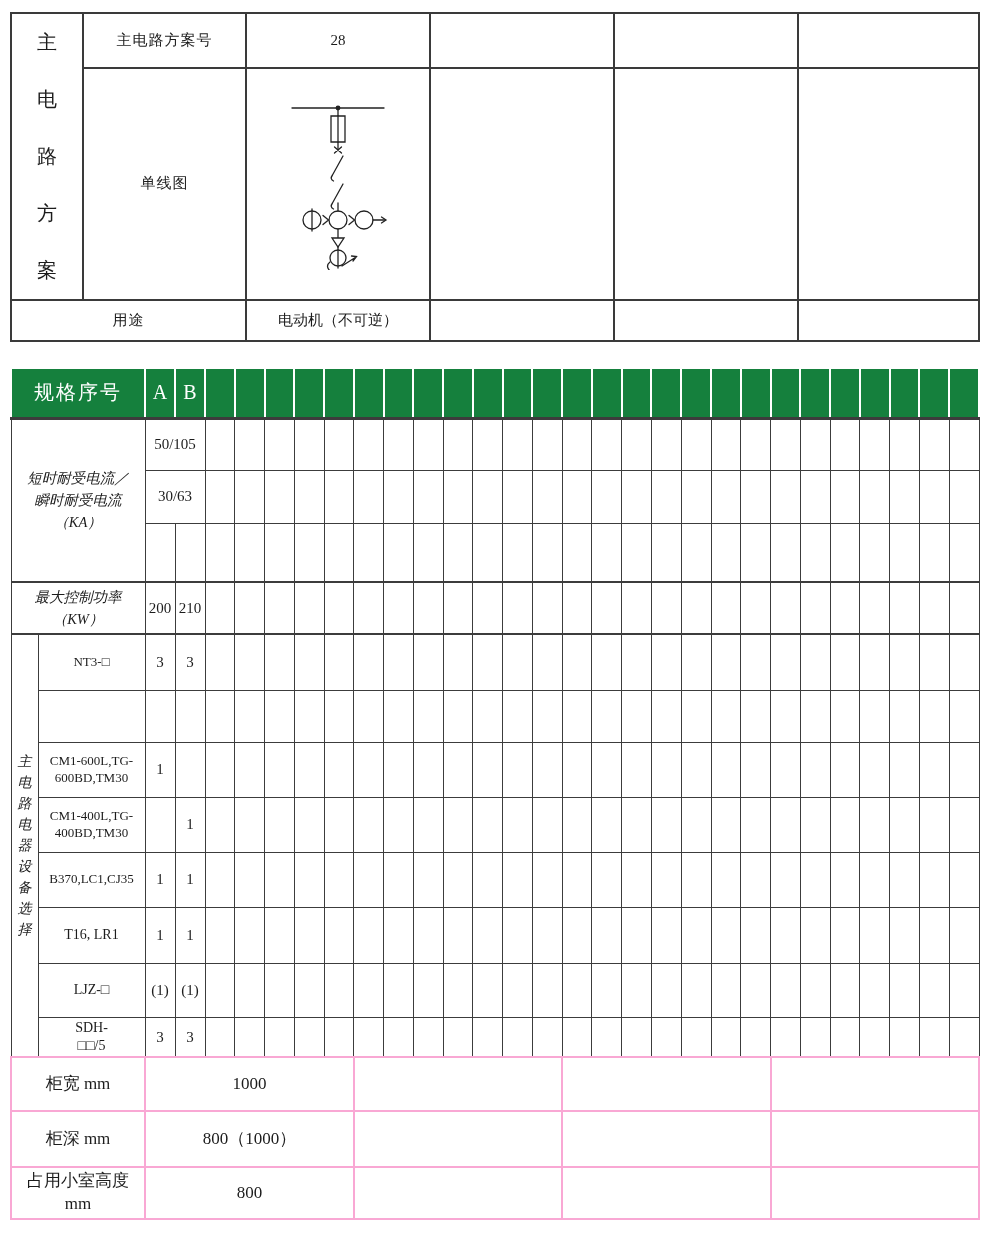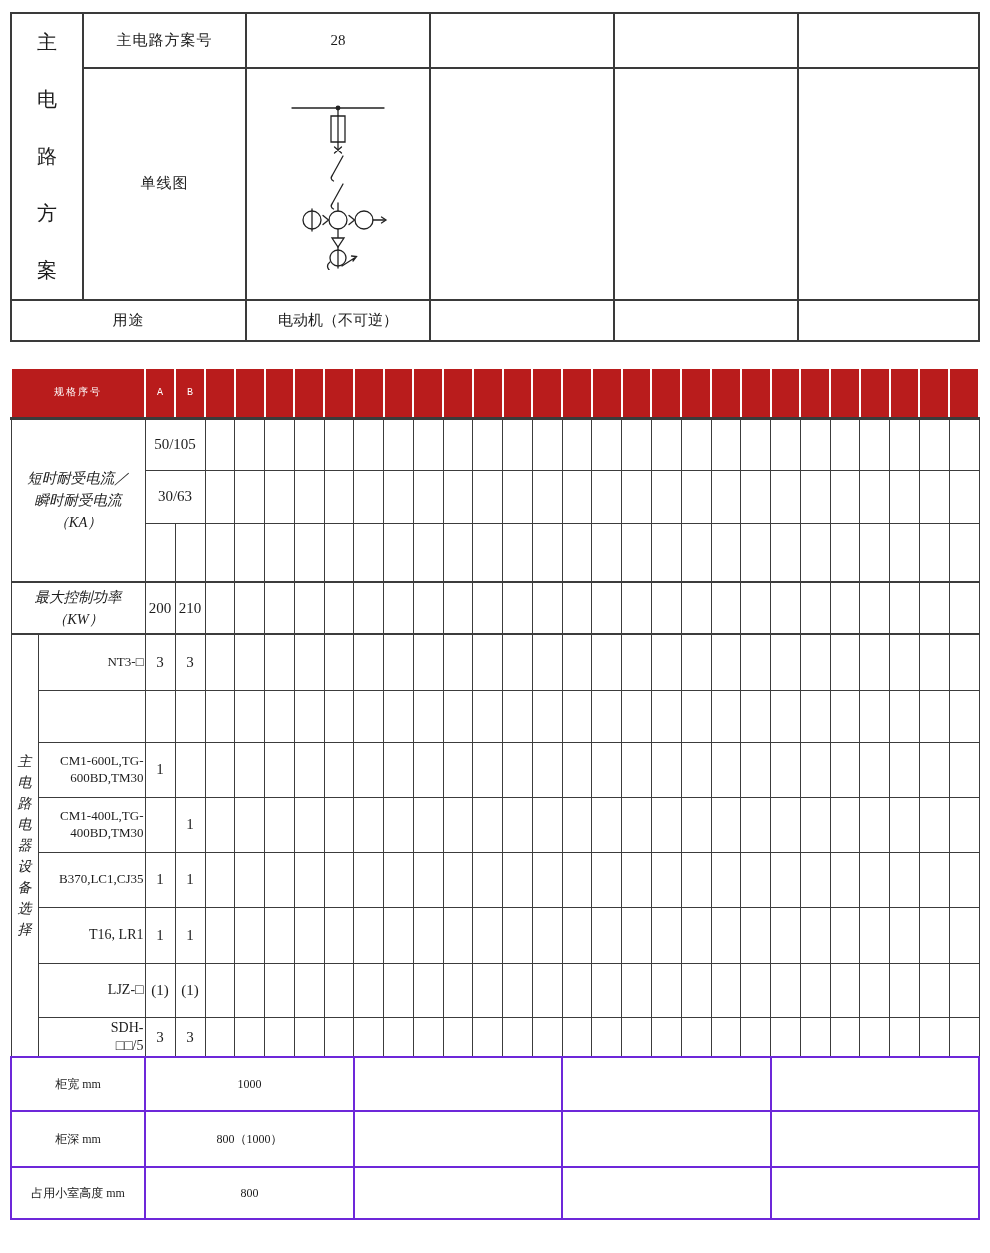--- a/index.html
+++ b/index.html
@@ -15,31 +15,31 @@
   .top td{border:2px solid #3a3a3a;font-size:15px;}
   .vtext{display:inline-block;width:1.1em;word-break:break-all;white-space:normal;}
   .top .vlabel .vtext{line-height:2.85;font-size:20px;}
   .top .lbl{letter-spacing:1px;}
   .diagram-cell{vertical-align:middle;}
 
   
   .spec{position:absolute;left:10px;top:367px;width:970px;}
   .spec td{border:1px solid #3c3c3c;font-size:15px;line-height:1.35;}
   .spec tr.head td{
-    background:#b91c1c;color:#ffffff;
+    background:#15803d;color:#ffffff;
     border:2px solid #ffffff;border-bottom:3px solid #3c3c3c;
-    font-size:10px;letter-spacing:2px;font-family:Liberation Mono, monospace;
+    font-size:20px;letter-spacing:2px;
   }
   .spec tr.head td.ab{letter-spacing:0;}
   .spec td.group-lbl .vtext{line-height:1.5;font-size:14px;font-style:italic;}
   .spec td.ka-lbl span{display:block;line-height:1.55;font-size:14.5px;font-style:italic;}
-  .spec td.eq-lbl{font-size:13px;line-height:1.3;padding:0 1px;text-align:right;}
+  .spec td.eq-lbl{font-size:13px;line-height:1.3;padding:0 1px;}
   .spec td.eq-lbl span{display:block;}
   .spec tr.thick td{border-top:2px solid #3c3c3c;}
-  .spec tr.dim td{border:2px solid #6d28d9;font-size:12px;}
+  .spec tr.dim td{border:2px solid #f9a8d4;font-size:17px;}
 
   svg.sld{display:block;margin:0 auto;}
   svg.sld *{vector-effect:non-scaling-stroke;}
 </style>
 </head>
 <body>
 
 <div class="page">
 
   <table class="top">

